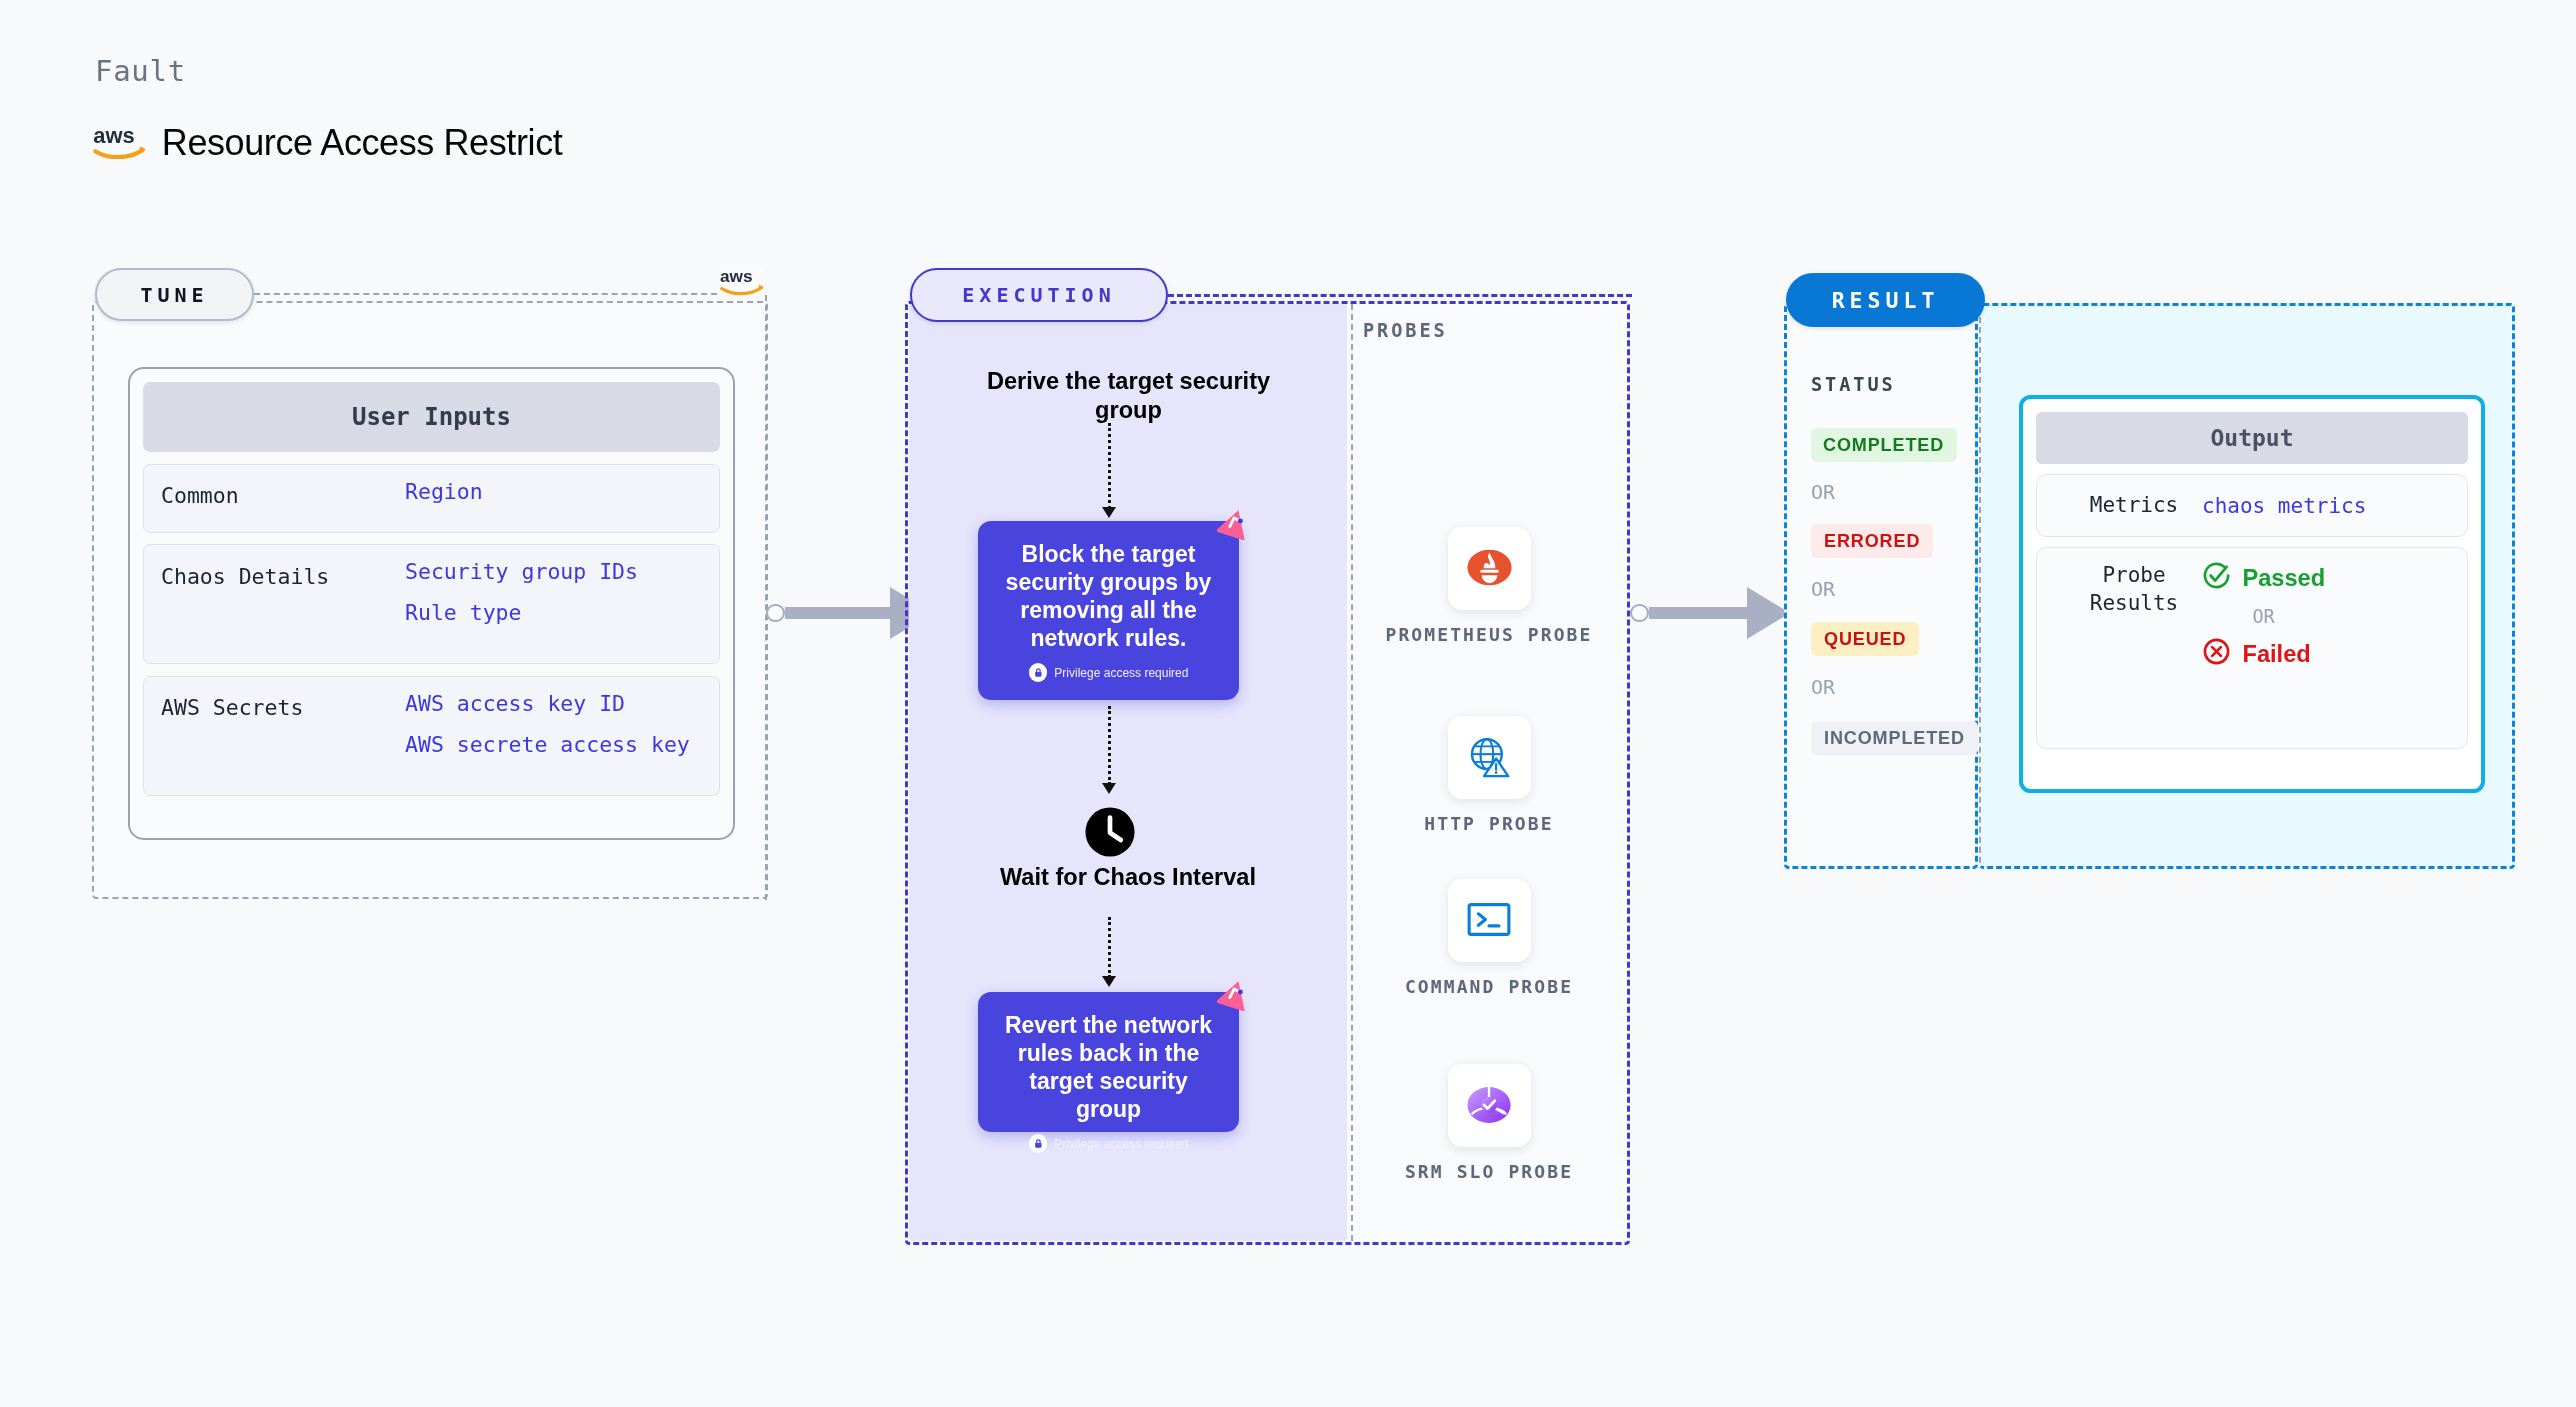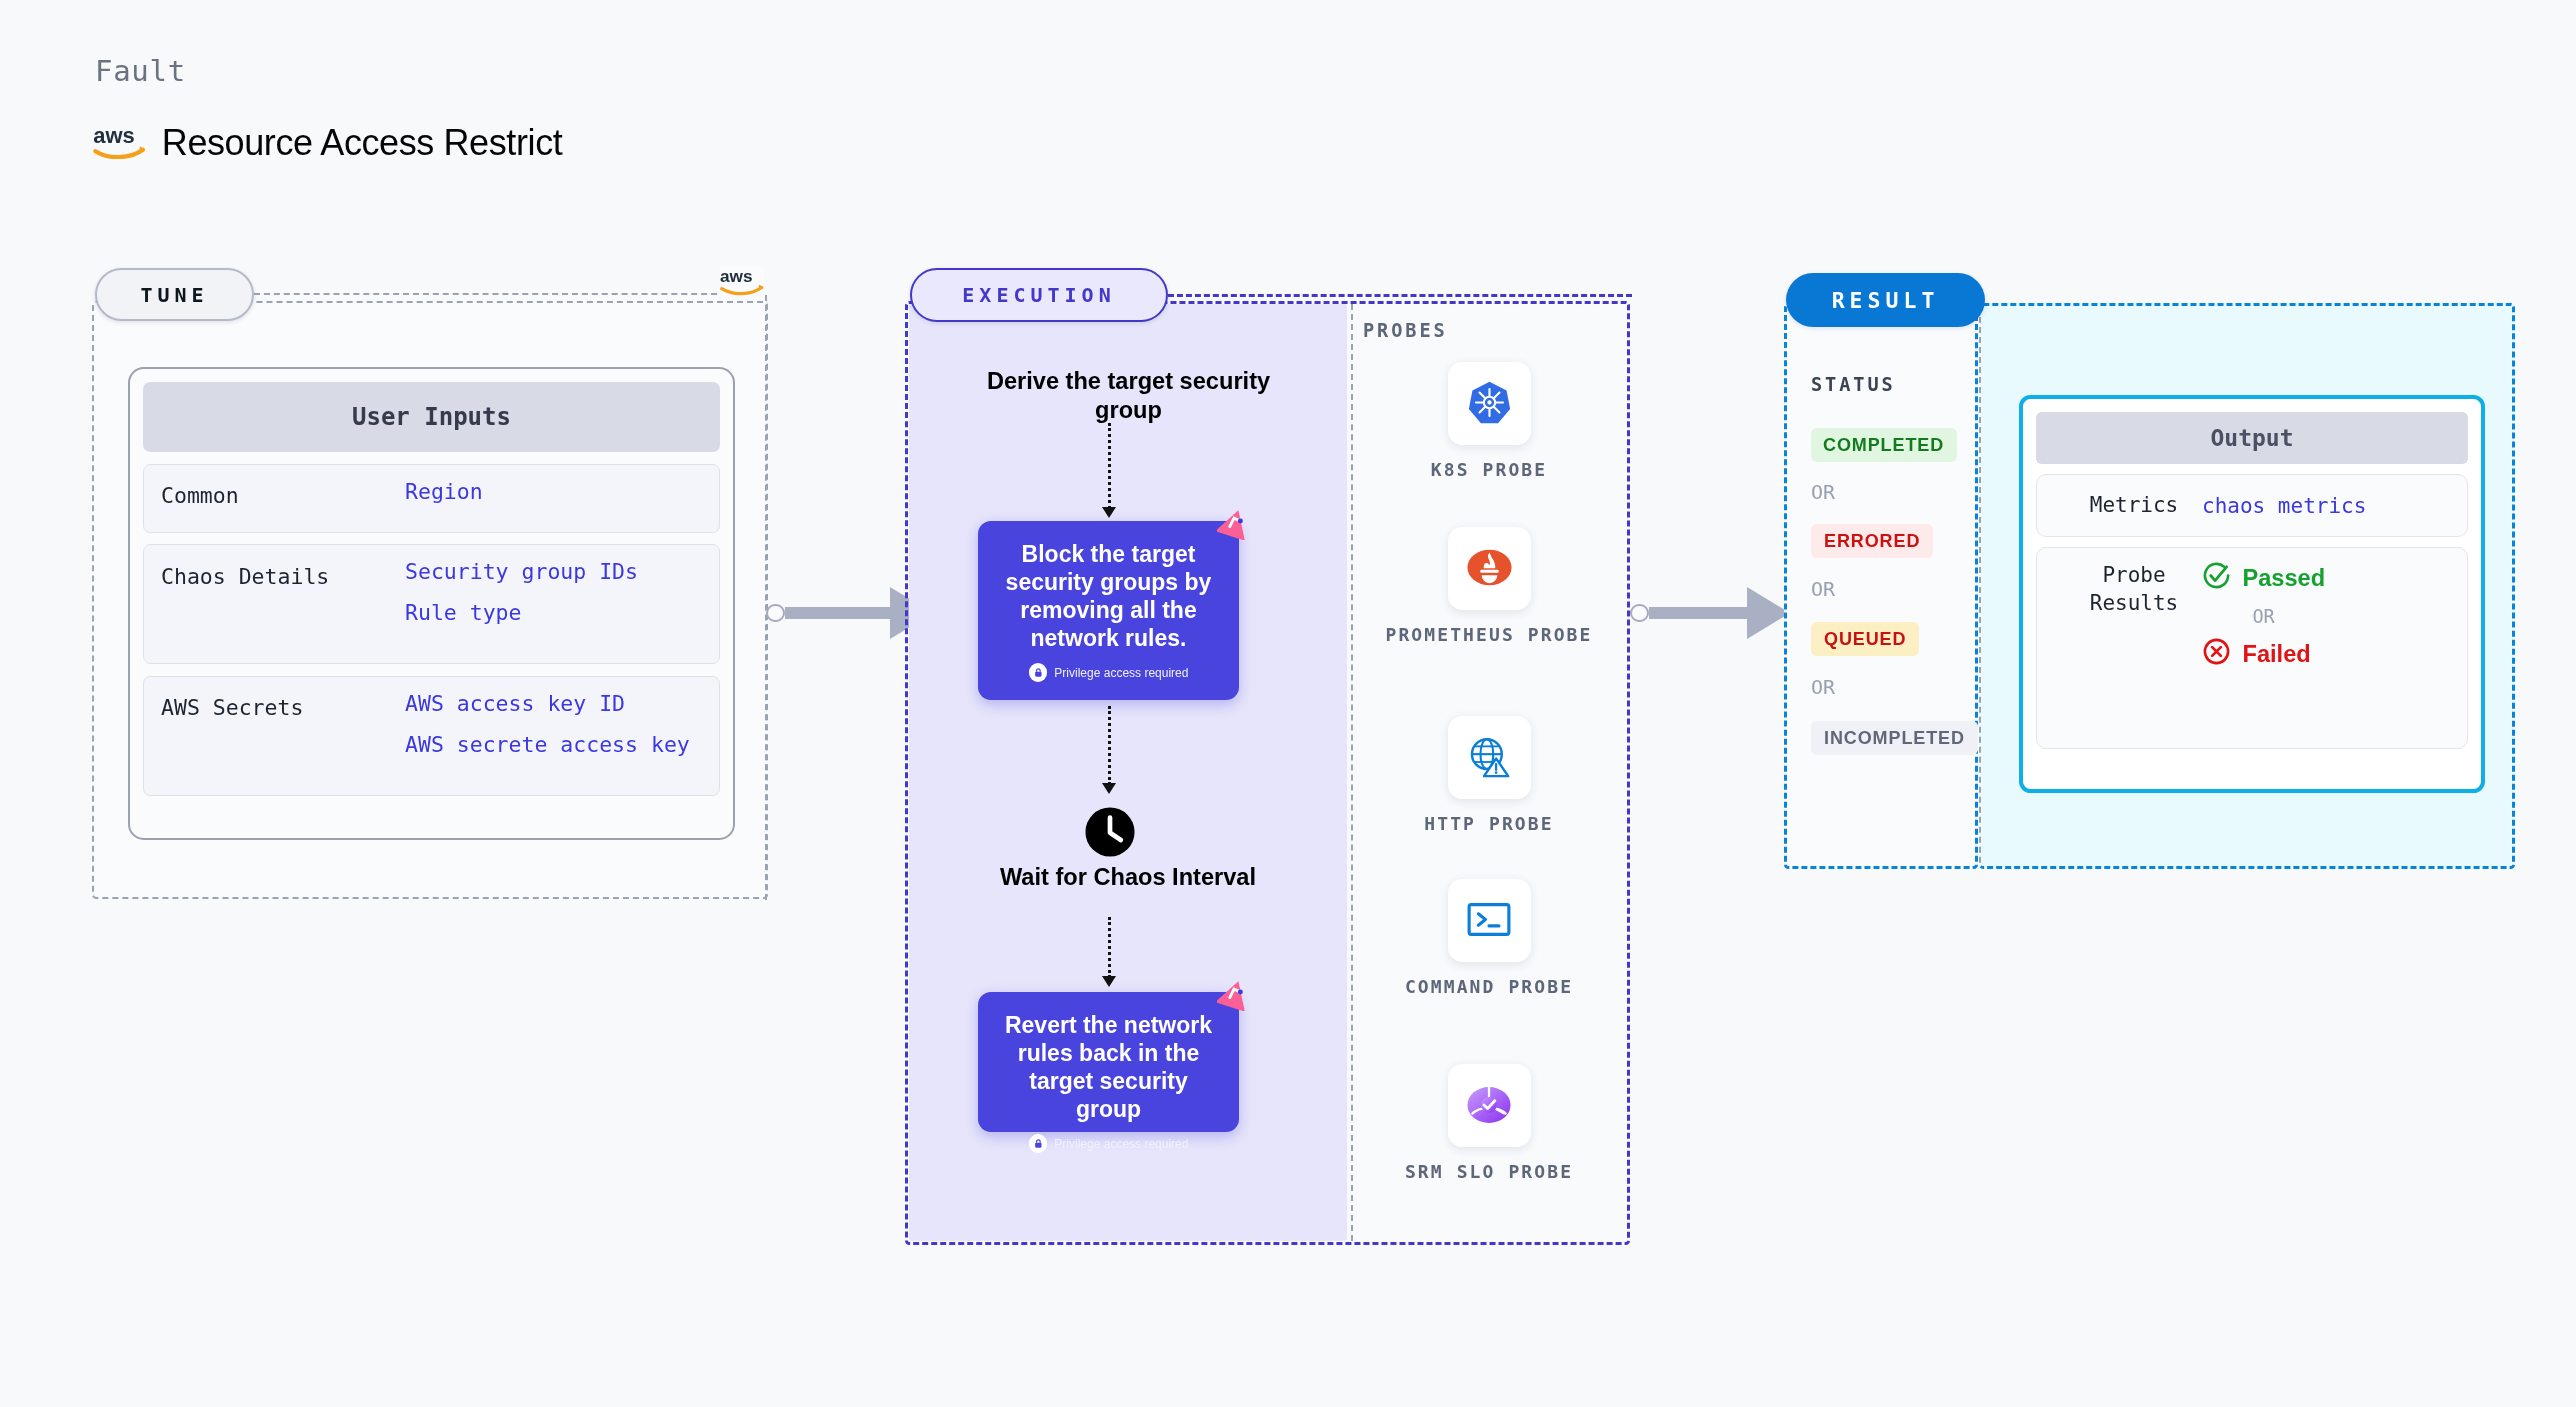--- a/index.html
+++ b/index.html
@@ -360,42 +360,20 @@
           <rect x="3" y="6.5" width="9" height="7" rx="1.6" fill="#4a44de"></rect>
           <path d="M5 6.5 V5 a2.5 2.5 0 0 1 5 0 V6.5" stroke="#4a44de" stroke-width="1.8" fill="none"></path>
         </svg>
       </span>
       <span>Privilege access required</span>
     </div>
   </div>
 
   <div id="probes-label">PROBES</div>
 
-  <div class="probe-item" style="left:1351px; top:362px;">
-    <div class="probe-tile">
-      <span>
-        <svg width="47" height="47" viewBox="0 0 66 66">
-          <path d="M33 4 L57 16 L62 42 L45 62 H21 L4 42 L9 16 Z" fill="#326ce5"></path>
-          <circle cx="33" cy="33" r="8" fill="none" stroke="#fff" stroke-width="3"></circle>
-          <g stroke="#fff" stroke-width="3" stroke-linecap="round">
-            <line x1="33" y1="14" x2="33" y2="24"></line>
-            <line x1="33" y1="42" x2="33" y2="52"></line>
-            <line x1="14" y1="33" x2="24" y2="33"></line>
-            <line x1="42" y1="33" x2="52" y2="33"></line>
-            <line x1="19" y1="19" x2="27" y2="27"></line>
-            <line x1="39" y1="39" x2="47" y2="47"></line>
-            <line x1="47" y1="19" x2="39" y2="27"></line>
-            <line x1="27" y1="39" x2="19" y2="47"></line>
-          </g>
-          <circle cx="33" cy="33" r="3" fill="#fff"></circle>
-        </svg>
-      </span>
-    </div>
-    <div class="probe-name">K8S PROBE</div>
-  </div>
 
   <div class="probe-item" style="left:1351px; top:527px;">
     <div class="probe-tile">
       <span>
         <svg width="47" height="47" viewBox="0 0 66 66">
           <ellipse cx="33" cy="33" rx="31" ry="25" fill="#e6522c"></ellipse>
           <path d="M33 12 C27 20, 36 22, 33 30 C30 24, 24 26, 25 34 H41 C42 26, 37 22, 33 12 Z" fill="#fff"></path>
           <rect x="20" y="36" width="26" height="4.5" rx="2" fill="#fff"></rect>
           <path d="M22 44 h22 a11 11 0 0 1 -22 0 Z" fill="#fff"></path>
         </svg>

